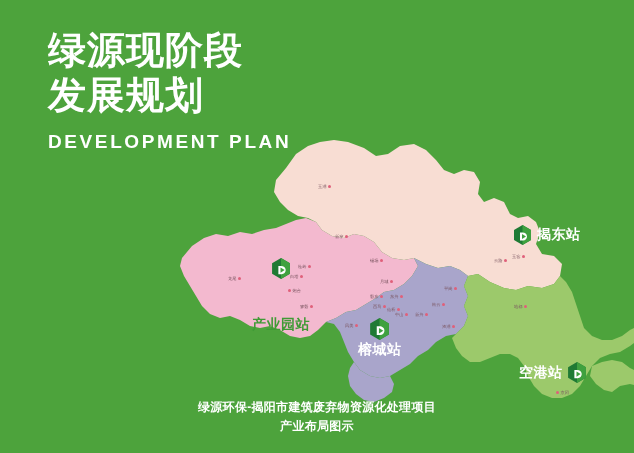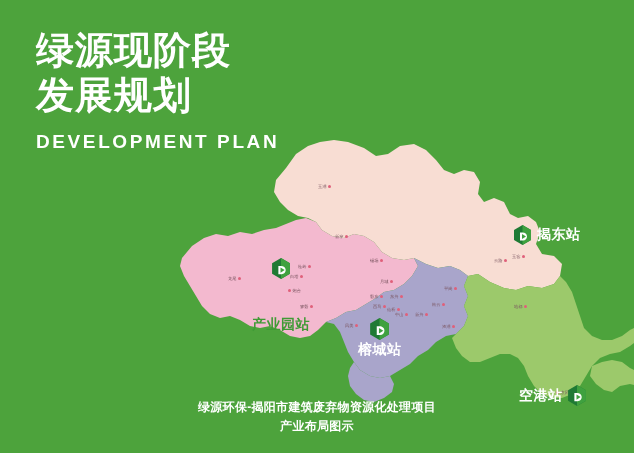--- a/index.html
+++ b/index.html
@@ -16,21 +16,21 @@
     position: relative;
     width: 634px;
     height: 453px;
     background: #4da33c;
     overflow: hidden;
   }
 
   
   .title-block {
     position: absolute;
-    left: 36px;
+    left: 48px;
     top: 28px;
     z-index: 5;
   }
   .title-line {
     font-size: 38px;
     line-height: 45px;
     font-weight: bold;
     color: #ffffff;
     letter-spacing: 1px;
     white-space: nowrap;
@@ -77,21 +77,21 @@
   }
   .st-jiedong { left: 466px; top: 225px; padding-left: 48px; }
   .st-jiedong .station-name { color: #ffffff; margin-left: 6px; }
 
   .st-chanye { left: 252px; top: 258px; flex-direction: column; align-items: center; gap: 36px; }
   .st-chanye .station-name { color: #3f9b35; margin-top: 1px; }
 
   .st-rongcheng { left: 358px; top: 318px; flex-direction: column; align-items: center; }
   .st-rongcheng .station-name { color: #ffffff; margin-top: 1px; text-align: center; }
 
-  .st-konggang { left: 519px; top: 362px; margin-top: 23px; }
+  .st-konggang { left: 519px; top: 362px; }
   .st-konggang .station-name { color: #ffffff; margin-right: 5px; }
 
   
   .town {
     position: absolute;
     z-index: 5;
     display: flex;
     align-items: center;
     white-space: nowrap;
     pointer-events: none;

